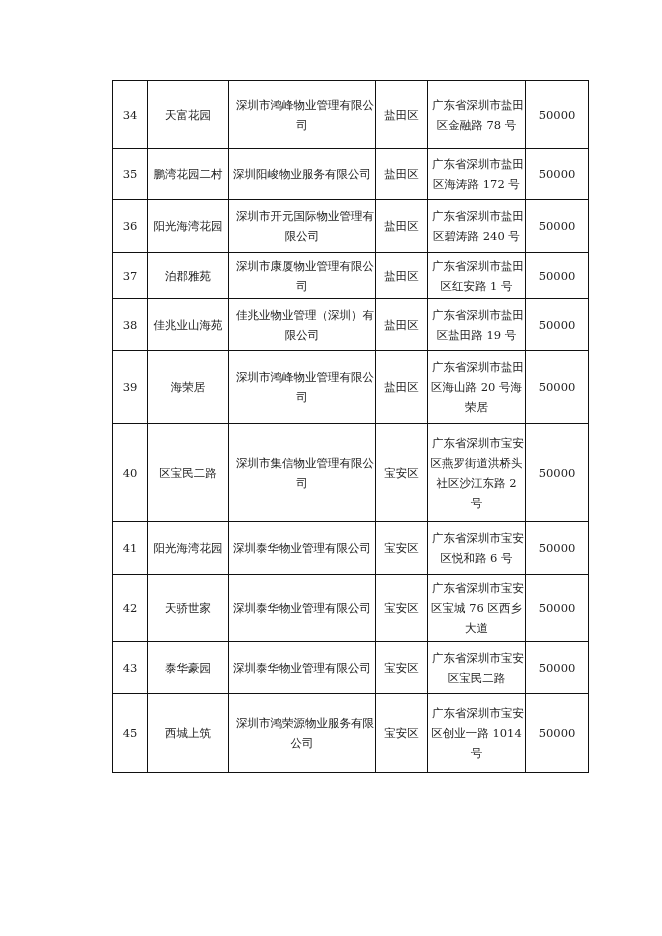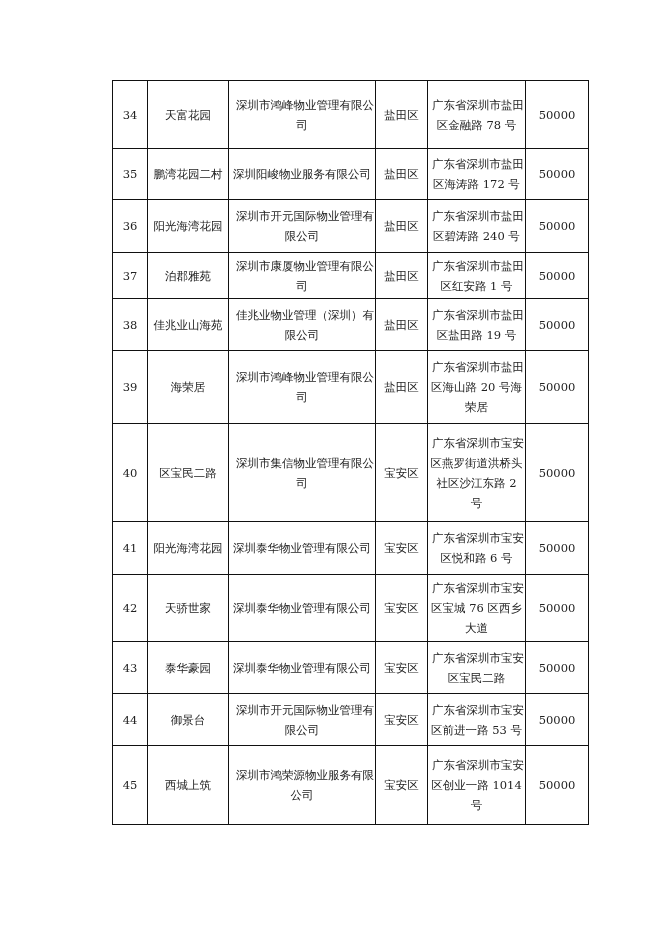--- a/index.html
+++ b/index.html
@@ -156,34 +156,20 @@
         <td class="c-company">
           <span>深圳泰华物业管理有限公司</span>
         </td>
         <td class="c-district">宝安区</td>
         <td class="c-address">
           <span class="first-line">广东省深圳市宝安</span>
           <span>区宝民二路</span>
         </td>
         <td class="c-amount">50000</td>
       </tr>
-      <tr style="height: 52px;">
-        <td class="c-no">44</td>
-        <td class="c-name">御景台</td>
-        <td class="c-company">
-          <span class="first-line">深圳市开元国际物业管理有</span>
-          <span>限公司</span>
-        </td>
-        <td class="c-district">宝安区</td>
-        <td class="c-address">
-          <span class="first-line">广东省深圳市宝安</span>
-          <span>区前进一路 53 号</span>
-        </td>
-        <td class="c-amount">50000</td>
-      </tr>
       <tr style="height: 79px;">
         <td class="c-no">45</td>
         <td class="c-name">西城上筑</td>
         <td class="c-company">
           <span class="first-line">深圳市鸿荣源物业服务有限</span>
           <span>公司</span>
         </td>
         <td class="c-district">宝安区</td>
         <td class="c-address">
           <span class="first-line">广东省深圳市宝安</span>

